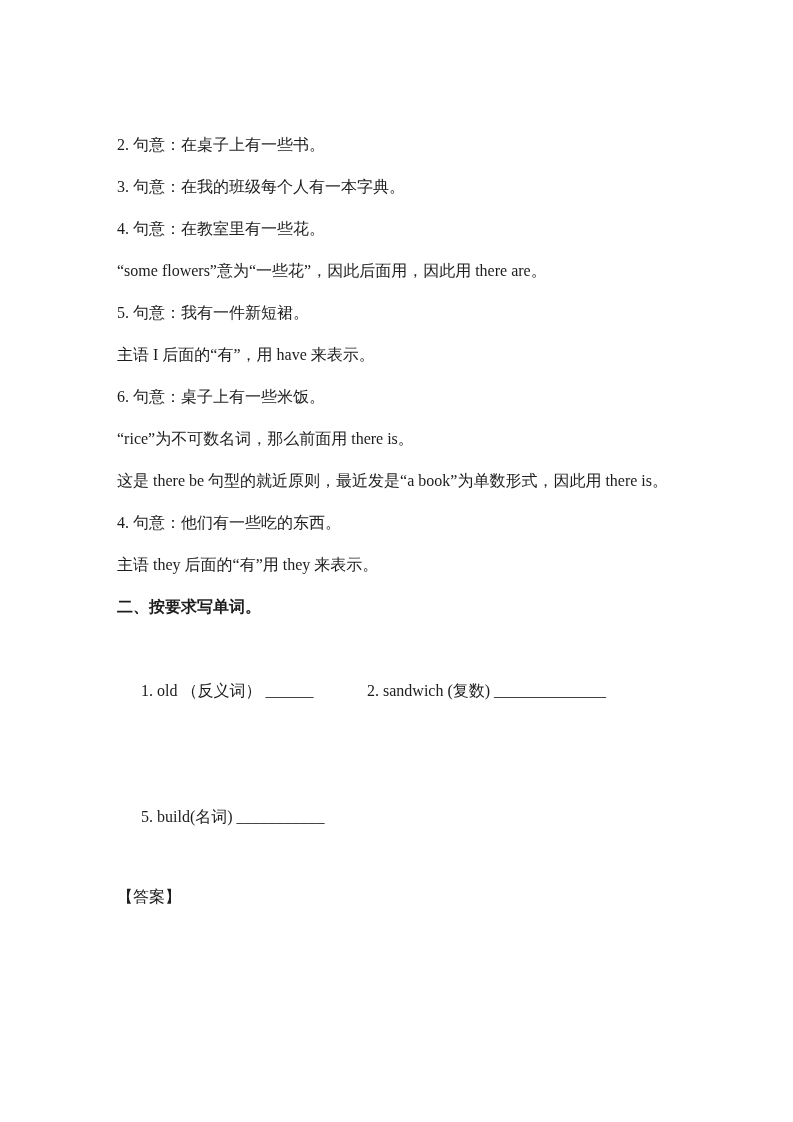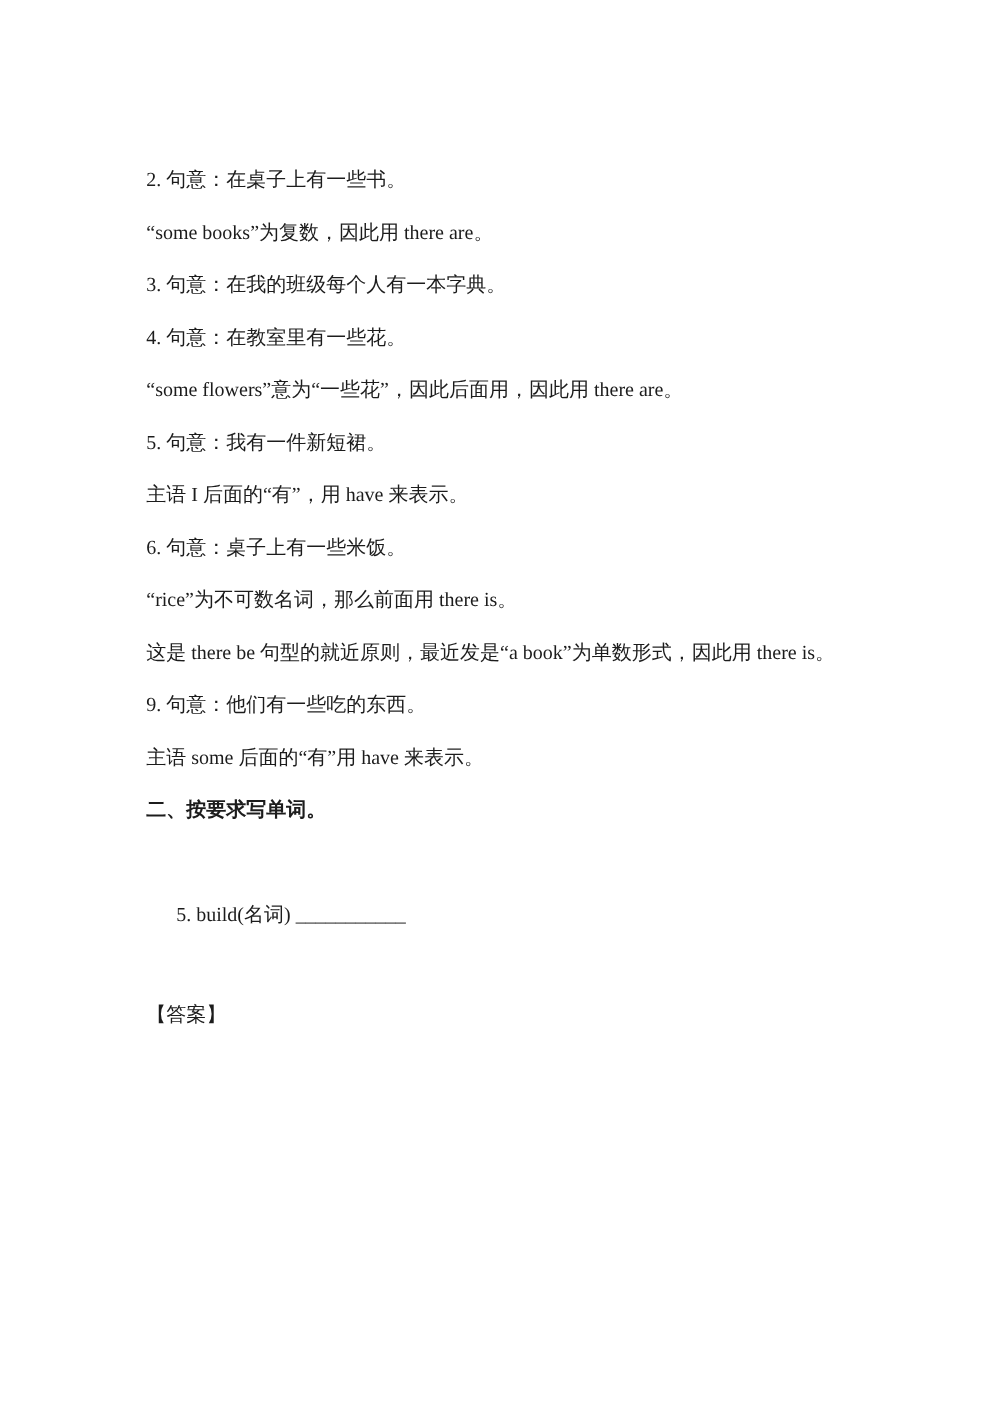--- a/index.html
+++ b/index.html
@@ -45,34 +45,36 @@
     white-space: pre;
   }
 </style>
 </head>
 <body>
 
 <div class="page">
   <div class="content">
 
     <p class="ln">2. 句意：在桌子上有一些书。</p>
-    <p class="ln">“some books”为复数，因此用 there are。</p>
     <p class="ln">3. 句意：在我的班级每个人有一本字典。</p>
     <p class="ln">4. 句意：在教室里有一些花。</p>
     <p class="ln">“some flowers”意为“一些花”，因此后面用，因此用 there are。</p>
     <p class="ln">5. 句意：我有一件新短裙。</p>
     <p class="ln">主语 I 后面的“有”，用 have 来表示。</p>
     <p class="ln">6. 句意：桌子上有一些米饭。</p>
     <p class="ln">“rice”为不可数名词，那么前面用 there is。</p>
     <p class="ln">这是 there be 句型的就近原则，最近发是“a book”为单数形式，因此用 there is。</p>
-    <p class="ln">9. 句意：他们有一些吃的东西。</p>
-    <p class="ln">主语 some 后面的“有”用 have 来表示。</p>
+    <p class="ln">4. 句意：他们有一些吃的东西。</p>
+    <p class="ln">主语 they 后面的“有”用 they 来表示。</p>
 
     <p class="ln heading">二、按要求写单词。</p>
 
+    <p class="ln">
+      <span class="col1">1. old （反义词） ______</span><span>2. sandwich (复数) ______________</span>
+    </p>
     <p class="ln">
       <span>5. build(名词) ___________</span>
     </p>
 
     <p class="answers-label">【答案】</p>
 
   </div>
 </div>
 
 </body></html>

